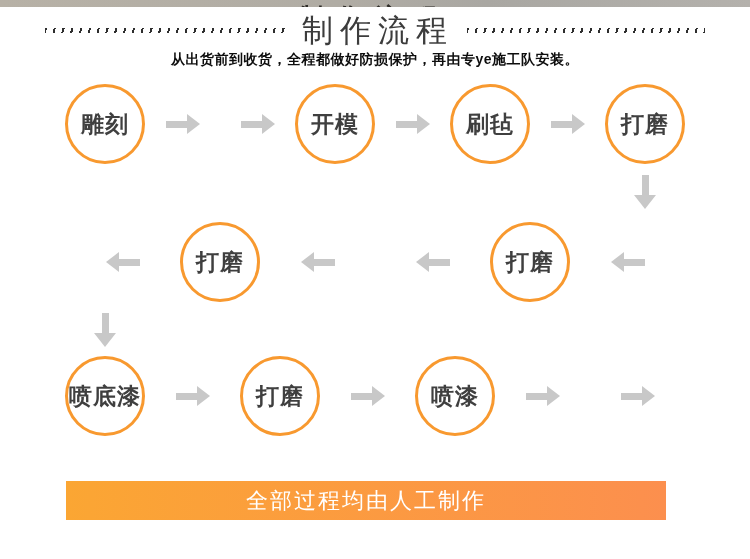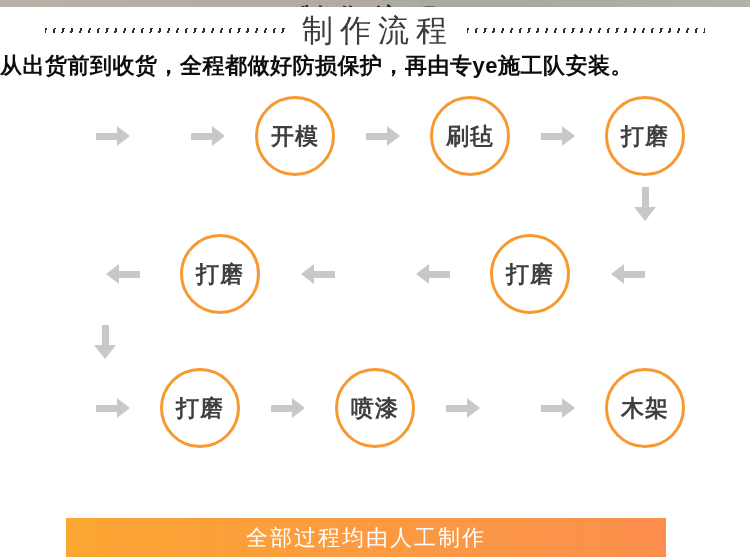--- a/index.html
+++ b/index.html
@@ -15,21 +15,21 @@
   
   .title-row { margin-top:7px; height:33px; display:flex; align-items:center;
     justify-content:center; gap:13px; }
   .dash-line { height:5px;
     background:repeating-linear-gradient(105deg,#2e2e2e 0px,#2e2e2e 2px,transparent 2px,transparent 8.5px); }
   .dash-left  { width:244px; }
   .dash-right { width:238px; }
   .title { font-size:31px; font-weight:500; color:#3c3c3c; letter-spacing:7px;
     white-space:nowrap; line-height:1; }
 
-  .subtitle { margin-top:4px; text-align:left; font-size:22px; font-weight:bold;
+  .subtitle { margin-top:4px; text-align:center; font-size:14px; font-weight:bold;
     color:#0d0d0d; letter-spacing:0.5px; }
 
   
   .flow { width:620px; margin:15px auto 0; }
   .step-row { display:flex; align-items:center; justify-content:space-between; height:80px; }
   .circle { flex:none; width:80px; height:80px; border:3px solid #f8992f; border-radius:50%;
     background:#fff; display:flex; align-items:center; justify-content:center; }
   .circle .lbl { font-size:23px; font-weight:600; color:#3f3f3f; white-space:nowrap;
     letter-spacing:1px; }
 
@@ -43,21 +43,21 @@
   .connector-row { position:relative; }
   .conn-1 { height:58px; }
   .conn-2 { height:54px; }
   .arrow-v { position:absolute; top:11px; width:22px; display:flex; flex-direction:column;
     align-items:center; }
   .arrow-v .bar { width:7px; height:20px; background:#c8c8c8; }
   .arrow-v .head { width:0; height:0; border-left:11px solid transparent;
     border-right:11px solid transparent; border-top:14px solid #c8c8c8; }
 
   
-  .banner { width:600px; height:39px; margin:70px 0 0 66px;
+  .banner { width:600px; height:39px; margin:45px 0 0 66px;
     background:linear-gradient(to right,#fba633,#fc8f4e);
     display:flex; align-items:center; justify-content:center; }
   .banner .lbl { color:#ffffff; font-size:22px; font-weight:500; letter-spacing:2px; }
 </style>
 </head>
 <body>
 
 <div class="top-strip">
   <span class="fragment">制作流程</span>
 </div>
@@ -65,20 +65,23 @@
 <div class="title-row">
   <div class="dash-line dash-left"></div>
   <div class="title">制作流程</div>
   <div class="dash-line dash-right"></div>
 </div>
 
 <div class="subtitle">从出货前到收货，全程都做好防损保护，再由专ye施工队安装。</div>
 
 <div class="flow" id="flow">
     <div class="step-row">
+      <div class="circle">
+        <span class="lbl">雕刻</span>
+      </div>
       <div class="gap">
         <div class="arrow-h">
           <span class="bar"></span>
           <span class="head"></span>
         </div>
       </div>
       <div class="gap">
         <div class="arrow-h">
           <span class="bar"></span>
           <span class="head"></span>
@@ -144,20 +147,23 @@
         </div>
       </div>
     </div>
     <div class="connector-row conn-2">
       <div class="arrow-v" style="left: 29px;">
         <span class="bar"></span>
         <span class="head"></span>
       </div>
     </div>
     <div class="step-row">
+      <div class="circle">
+        <span class="lbl">喷底漆</span>
+      </div>
       <div class="gap">
         <div class="arrow-h">
           <span class="bar"></span>
           <span class="head"></span>
         </div>
       </div>
       <div class="circle">
         <span class="lbl">打磨</span>
       </div>
       <div class="gap">
@@ -174,21 +180,18 @@
           <span class="bar"></span>
           <span class="head"></span>
         </div>
       </div>
       <div class="gap">
         <div class="arrow-h">
           <span class="bar"></span>
           <span class="head"></span>
         </div>
       </div>
-      <div class="circle">
-        <span class="lbl">木架</span>
-      </div>
     </div>
   </div>
 
 <div class="banner">
   <span class="lbl">全部过程均由人工制作</span>
 </div>
 
 </body></html>

